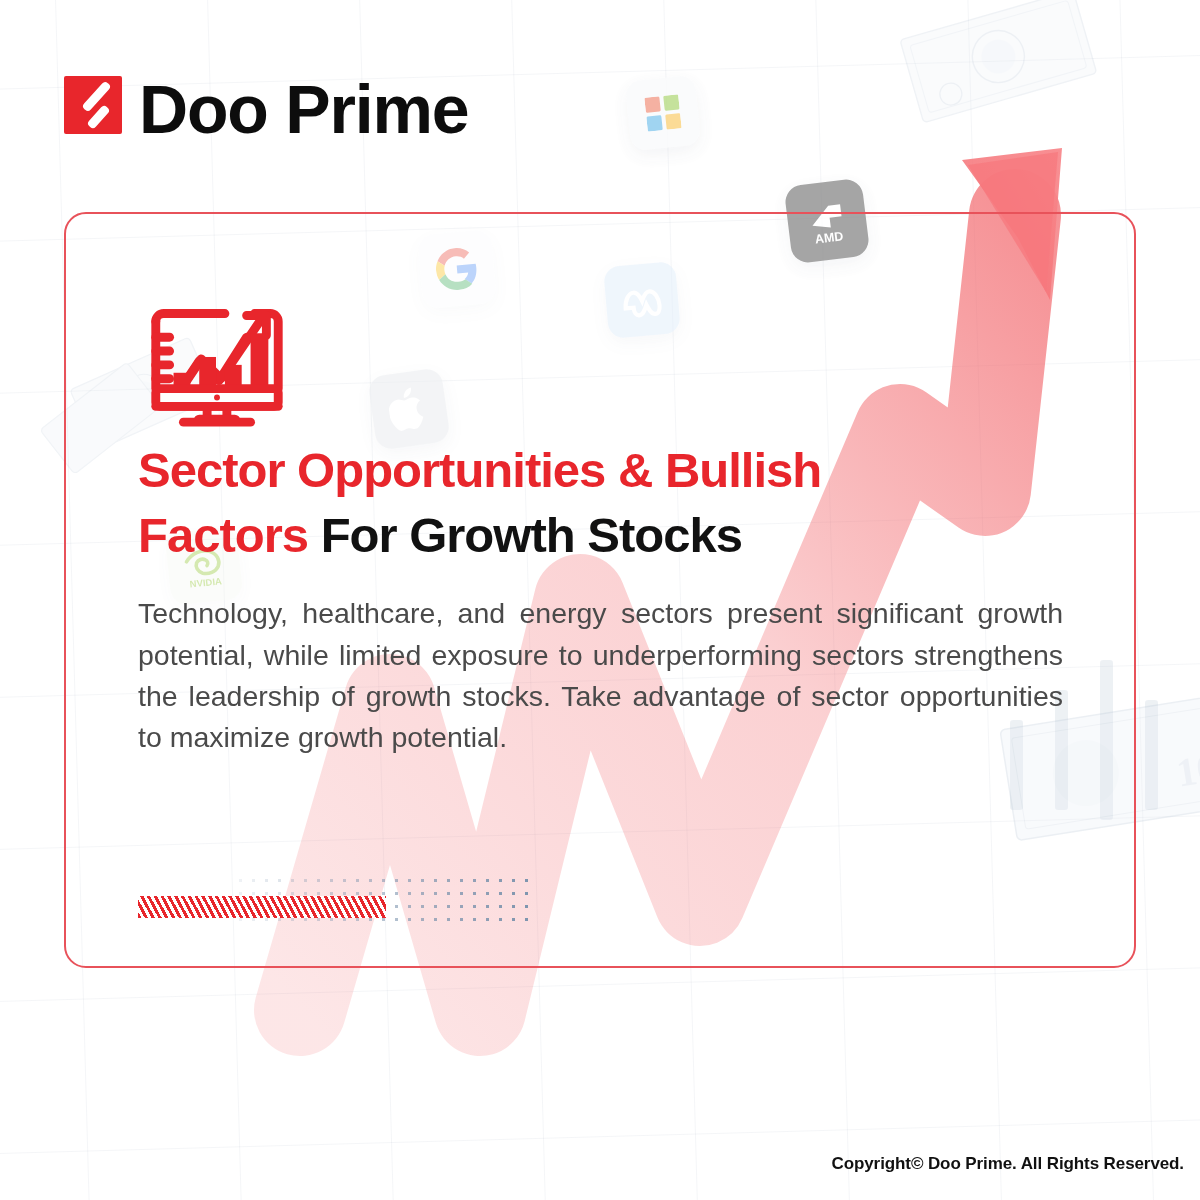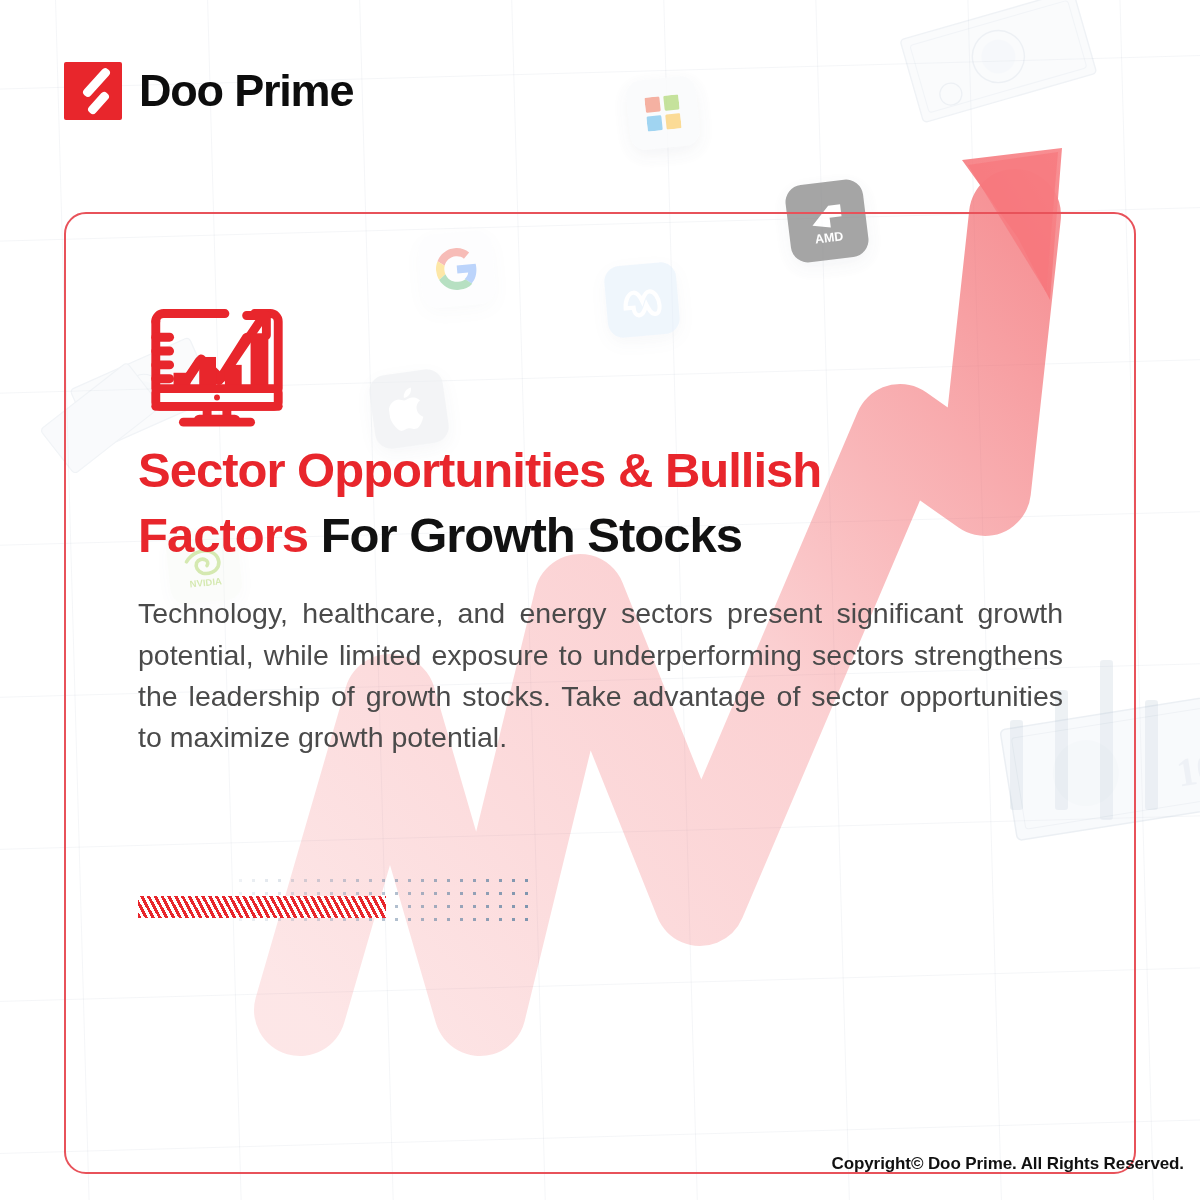--- a/index.html
+++ b/index.html
@@ -29,25 +29,25 @@
     display:flex;align-items:center;justify-content:center;
     box-shadow:0 6px 18px rgba(120,130,150,.10);
   }
 
   
   #brand{position:absolute;left:64px;top:62px;display:flex;align-items:center;gap:17px;}
   #brand-mark{width:58px;height:58px;position:relative;background:#E8262C;border-radius:2px;}
   #brand-mark i{position:absolute;background:#fff;border-radius:4px;display:block;}
   #brand-mark i.s1{width:9px;height:35px;left:28px;top:3px;transform:rotate(42deg);}
   #brand-mark i.s2{width:9px;height:26px;left:30px;top:28px;transform:rotate(42deg);}
-  #brand-text{font-size:45px;font-weight:bold;letter-spacing:-1.2px;color:#0d0d0d;white-space:nowrap;}
+  #brand-text{font-size:68px;font-weight:bold;letter-spacing:-1.2px;color:#0d0d0d;white-space:nowrap;margin-top:8px;}
 
   
   #card{
-    position:absolute;left:64px;top:212px;width:1072px;height:962px;
+    position:absolute;left:64px;top:212px;width:1072px;height:756px;
     border:2px solid #E8525A;border-radius:22px;box-sizing:border-box;
   }
   #card-inner{position:absolute;left:72px;top:62px;right:64px;}
 
   #headline{
     margin:0;padding:0;
     font-size:49px;line-height:1.32;font-weight:bold;letter-spacing:-1px;
     color:#111111;max-width:820px;
   }
   #headline .hl-accent{color:#E8262C;}

